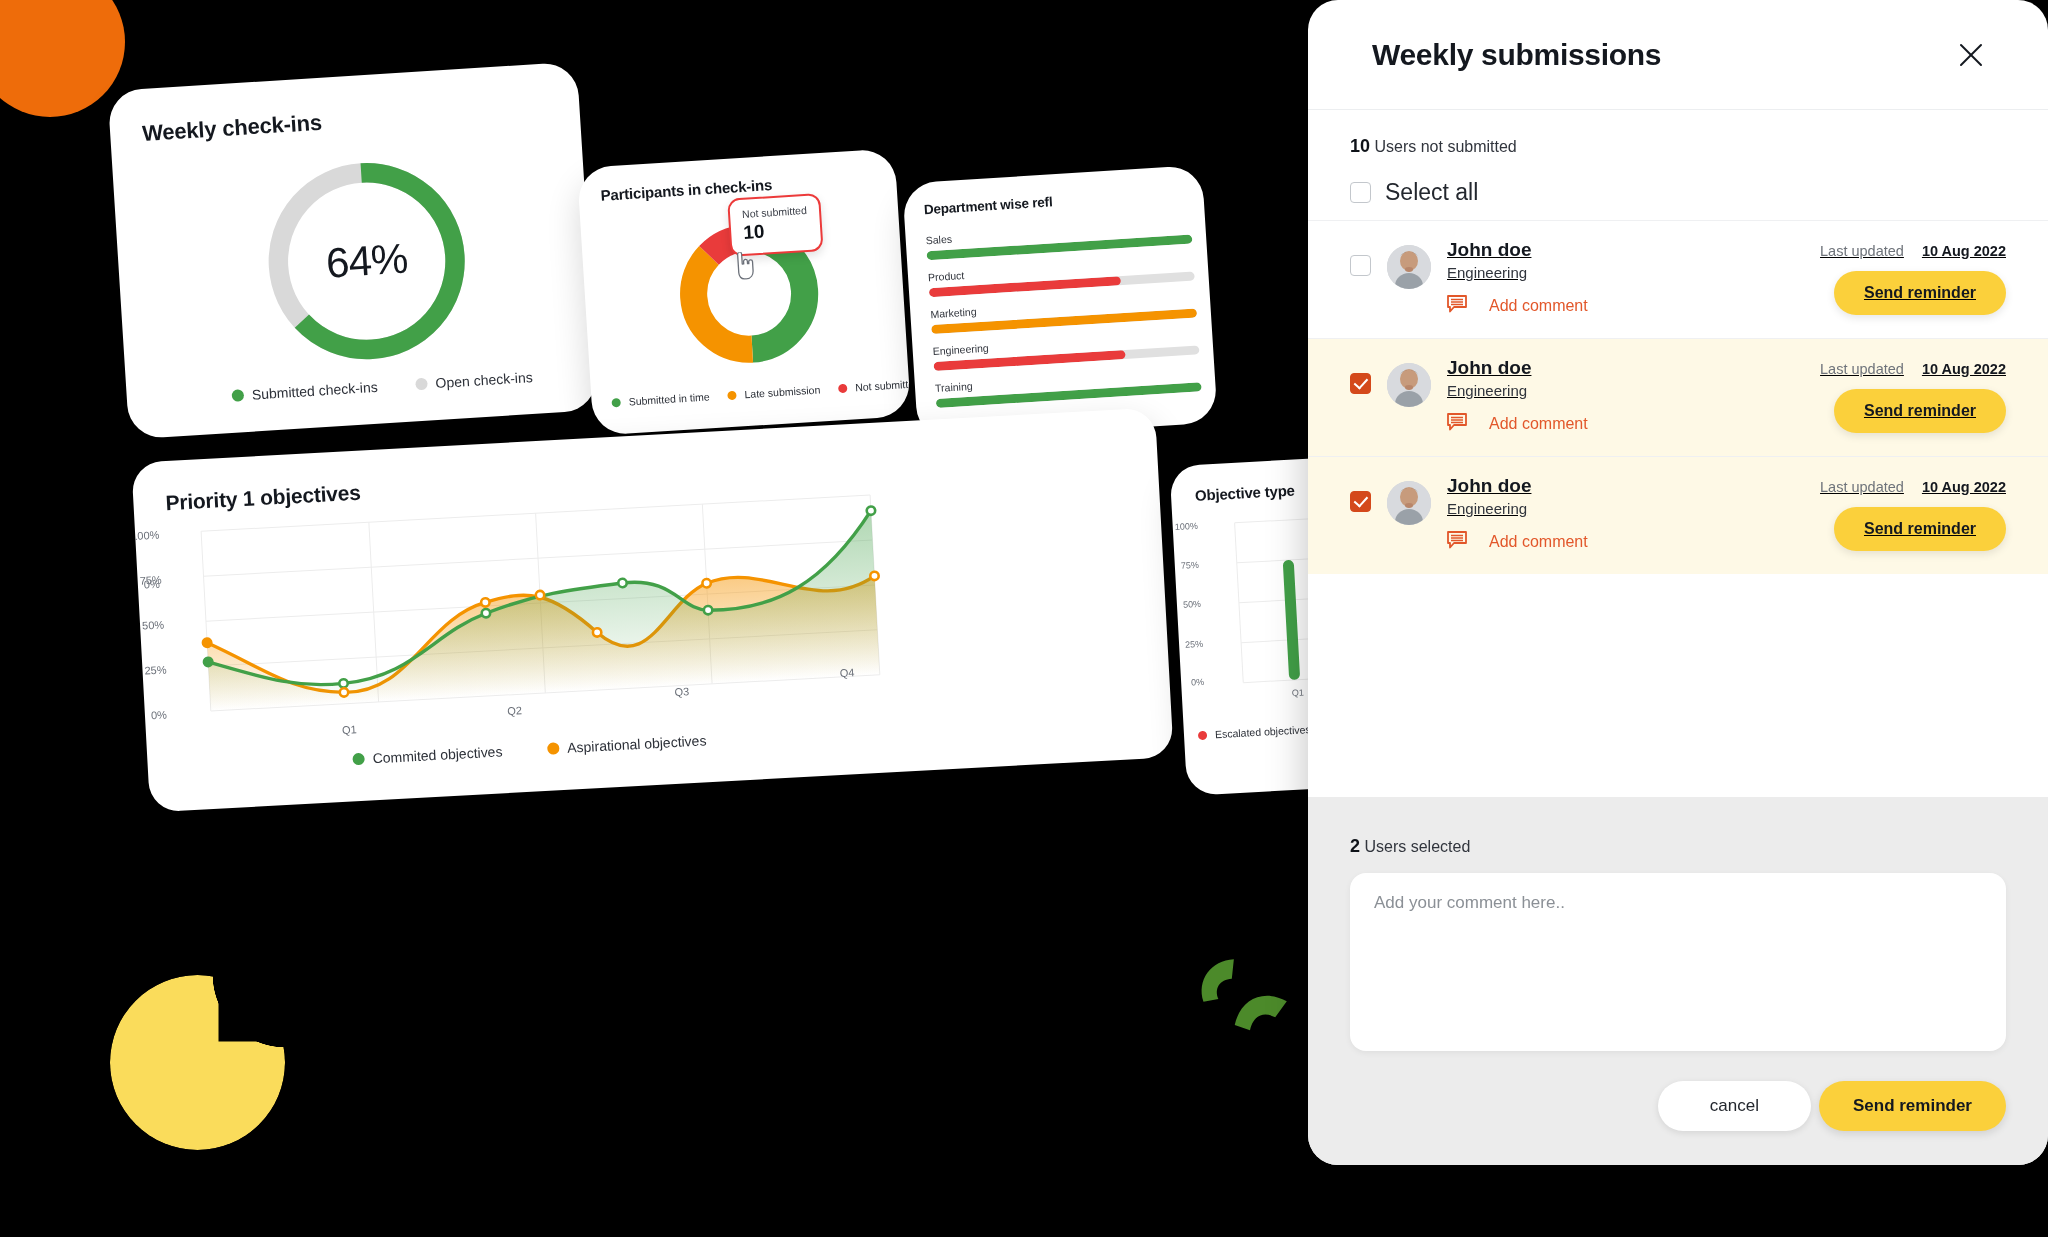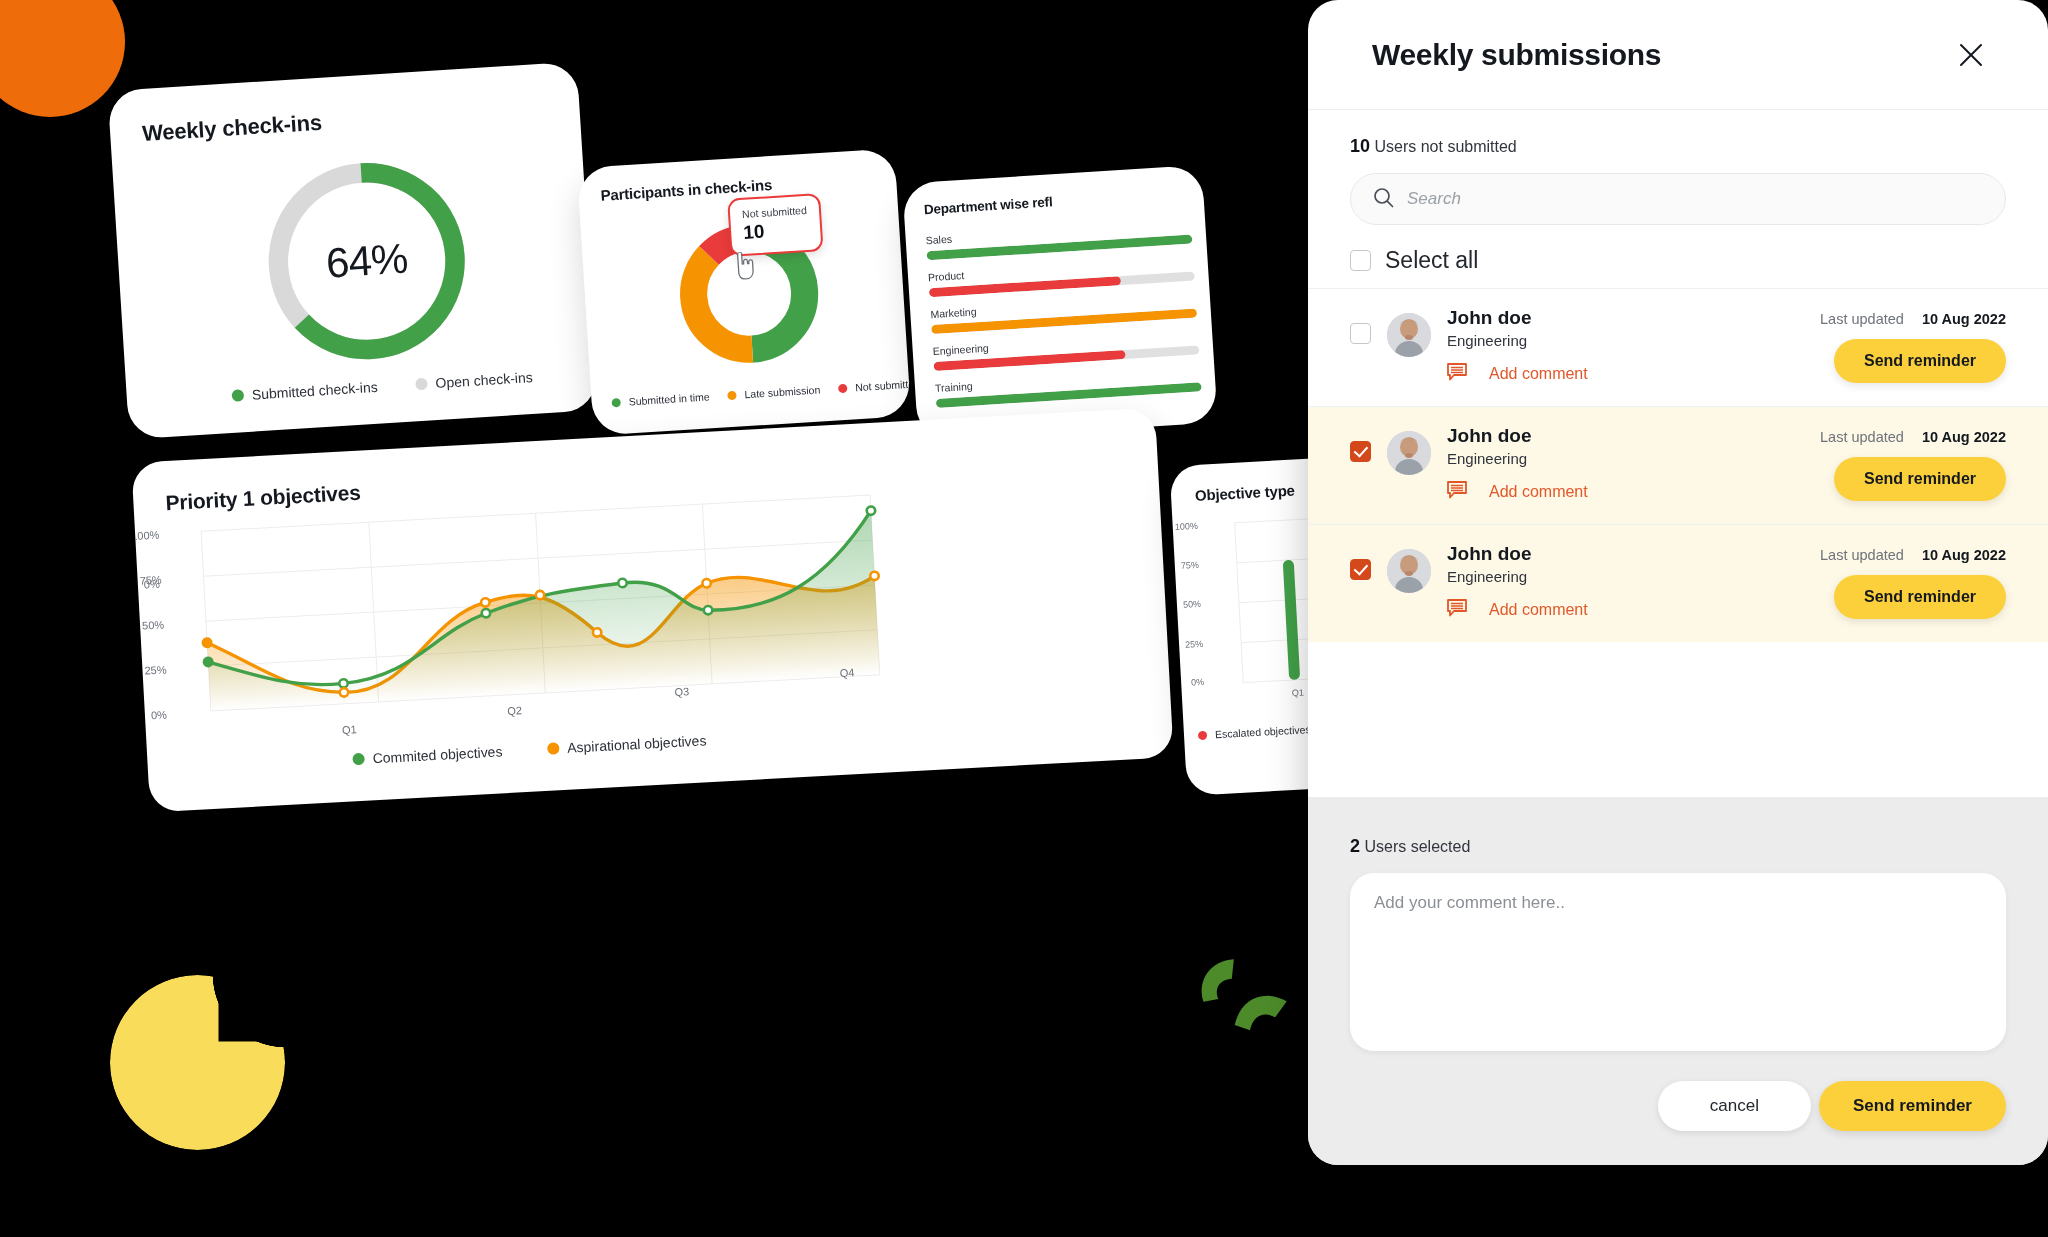--- a/index.html
+++ b/index.html
@@ -156,21 +156,21 @@
     display: flex; align-items: center; justify-content: center;
   }
   .cbox.checked { background: #D4491B; border-color: #D4491B; }
   .cbox.checked::after {
     content: ""; width: 6px; height: 11px;
     border: solid #fff; border-width: 0 2.4px 2.4px 0;
     transform: rotate(42deg) translate(-1px,-1px);
   }
   .select-all-label { font-size: 23px; color: #23272e; }
 
-  #user-list { overflow: hidden; }
+  #user-list { overflow: hidden; text-decoration: underline; }
   .user-row {
     position: relative;
     display: flex; align-items: flex-start;
     padding: 18px 42px 16px 42px;
     border-top: 1px solid #eff0f2;
     min-height: 118px;
   }
   .user-row.selected { background: #FEF9E6; }
   .user-row .cbox { margin-top: 16px; }
   .avatar {
@@ -204,21 +204,21 @@
 
   #panel-foot {
     background: #ECECEC;
     padding: 26px 42px 34px 42px;
     flex: none;
   }
   .selected-count { font-size: 16px; color: #31353d; margin-top: 13px; }
   .selected-count b { font-size: 18px; color: #0e1218; }
   #comment-box {
     margin-top: 16px; width: 100%; height: 178px;
-    border: 0; border-radius: 24px; background: #fff;
+    border: 0; border-radius: 16px; background: #fff;
     padding: 20px 24px; resize: none; outline: none;
     font-size: 17px; color: #31353d;
     font-family: "Liberation Sans", sans-serif;
     box-shadow: 0 2px 6px rgba(0,0,0,.06);
   }
   #comment-box::placeholder { color: #8b9096; }
   .foot-actions {
     display: flex; justify-content: flex-end; gap: 8px; margin-top: 26px;
   }
   .btn-cancel {
@@ -495,31 +495,20 @@
       </div>
     </div>
 
     <div id="panel-body">
 
       <div class="not-submitted">
         <b>10</b>
         <span>Users not submitted</span>
       </div>
 
-      <div class="search-wrap">
-        <div class="search-box">
-          <span>
-            <svg width="21" height="21" viewBox="0 0 21 21">
-              <circle cx="9" cy="9" r="7" fill="none" stroke="#4a4f56" stroke-width="1.7"></circle>
-              <line x1="14.2" y1="14.2" x2="19.5" y2="19.5" stroke="#4a4f56" stroke-width="1.7" stroke-linecap="round"></line>
-            </svg>
-          </span>
-          <input type="text" placeholder="Search" style="">
-        </div>
-      </div>
 
       <div class="select-all-row">
         <span class="cbox"></span>
         <span class="select-all-label">Select all</span>
       </div>
 
       <div id="user-list">
 
         <div class="user-row">
           <span class="cbox"></span>

